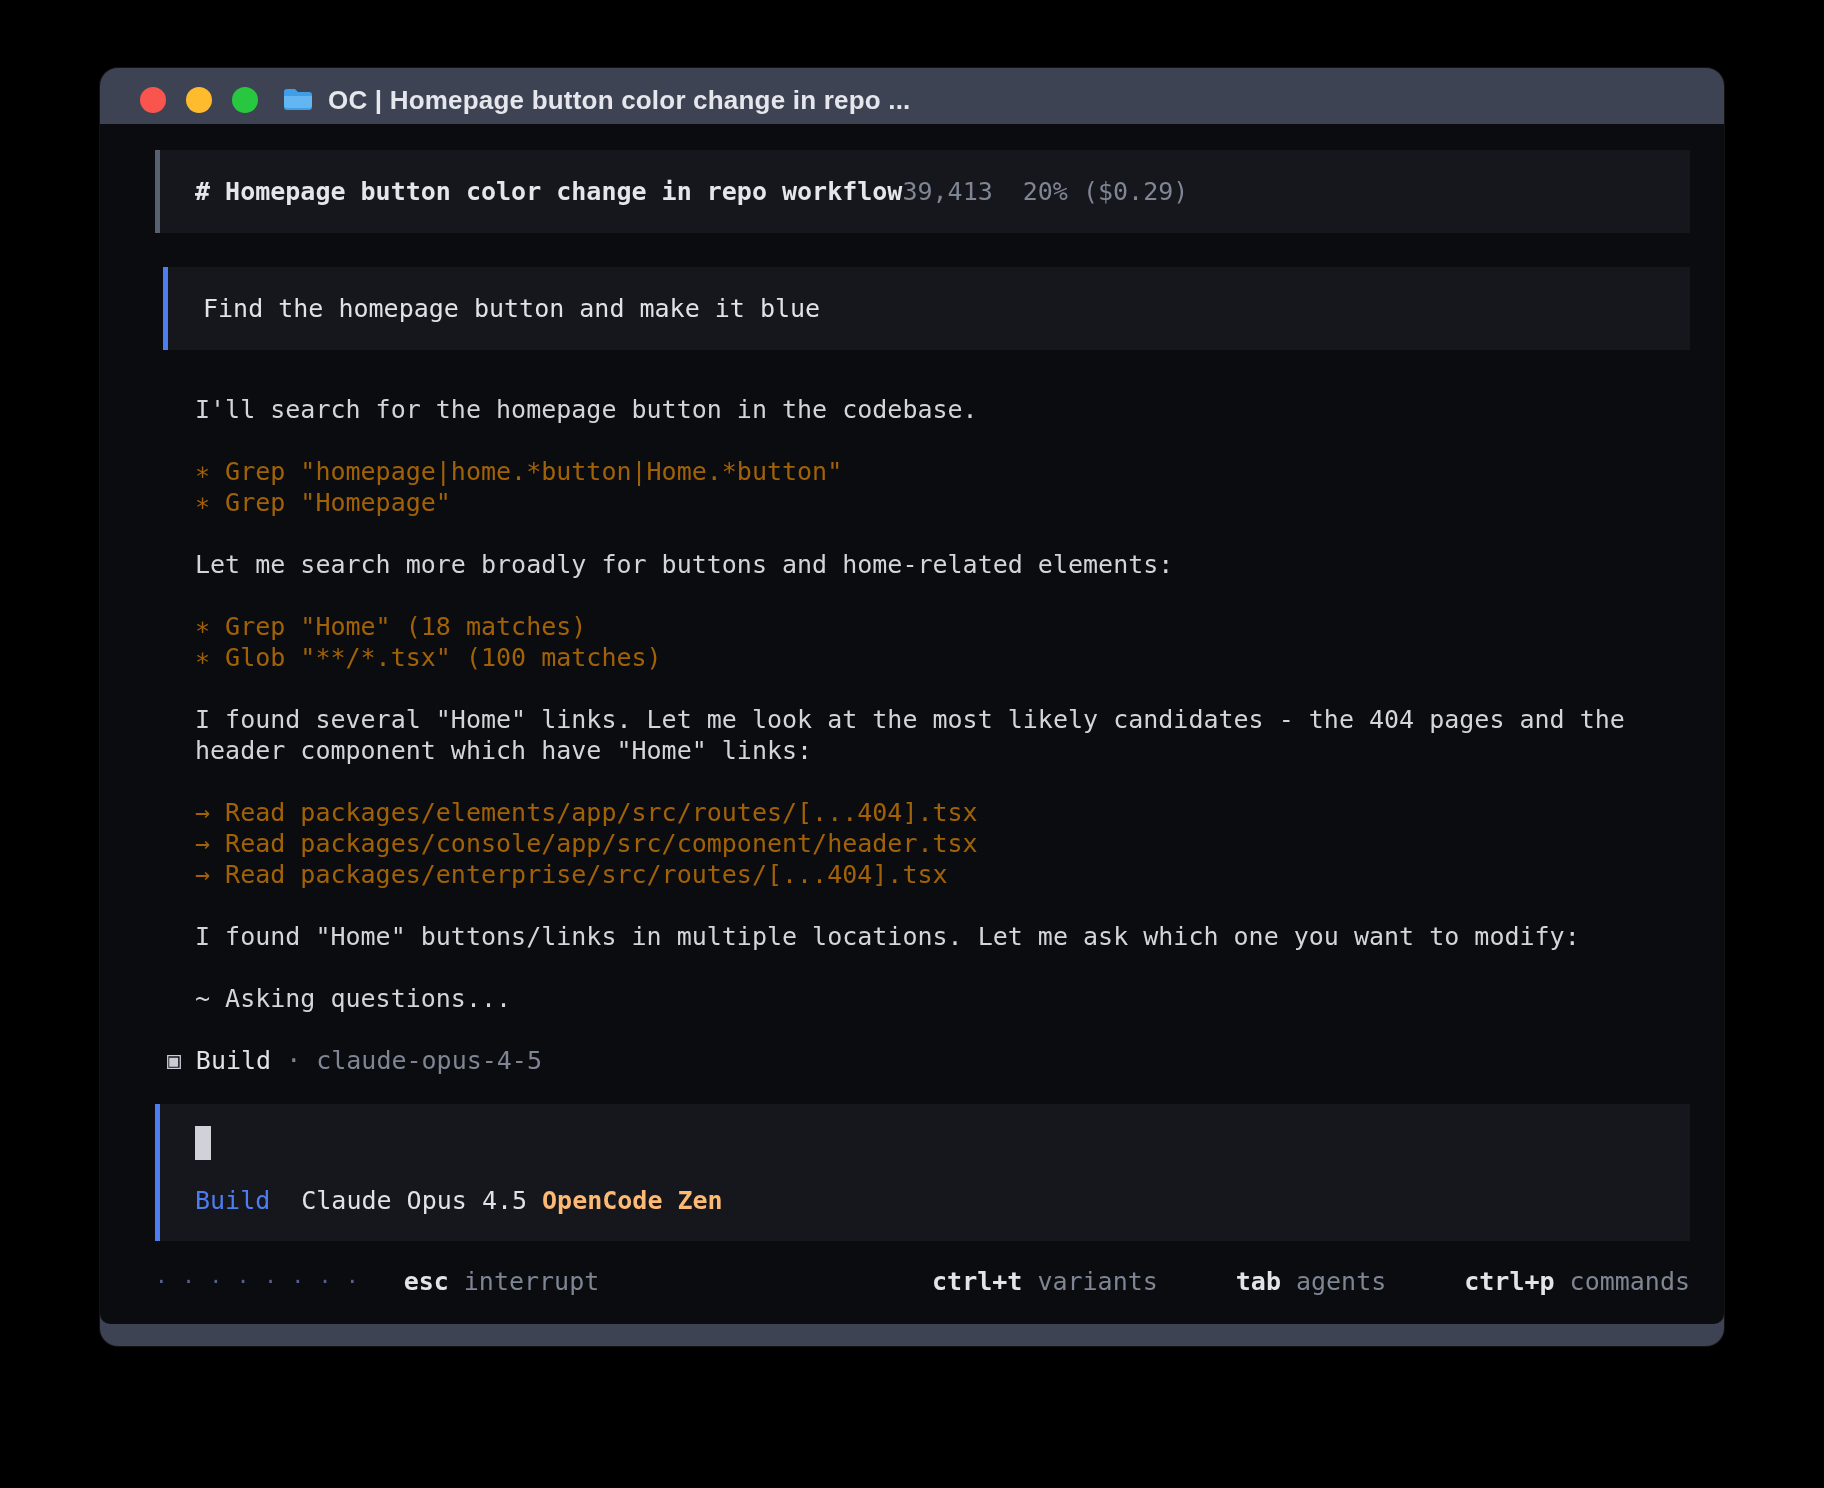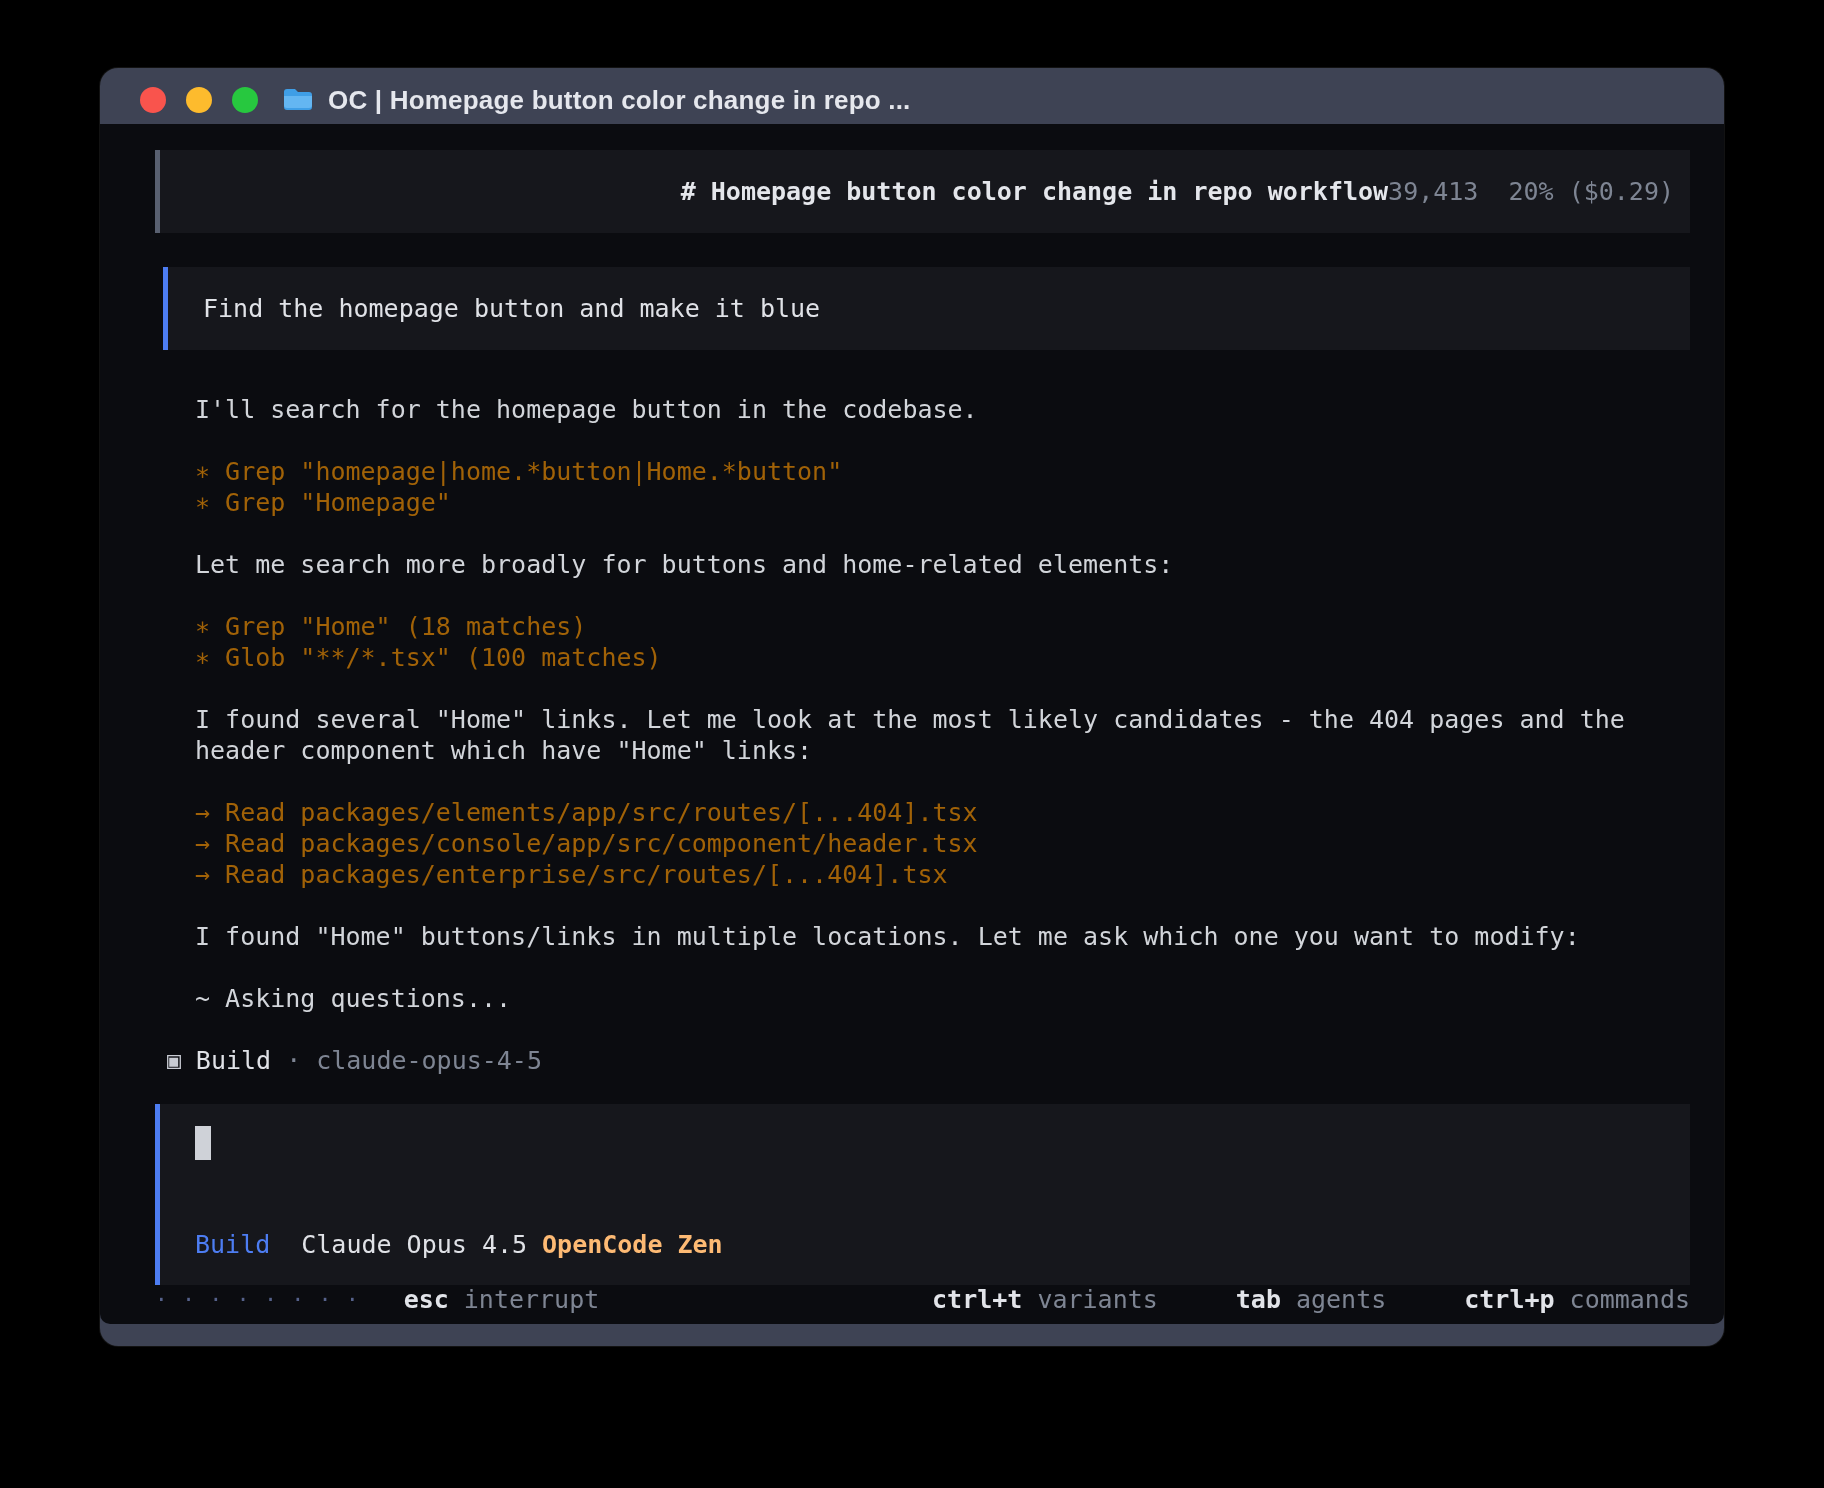--- a/index.html
+++ b/index.html
@@ -19,42 +19,42 @@
   .folder { margin-left:24px; display:flex; align-items:center; }
   .wtitle { margin-left:14px; font-family:"Liberation Sans", sans-serif; font-weight:700;
     font-size:26px; color:#e5e7ed; letter-spacing:.2px; white-space:pre; }
 
   .term { position:absolute; top:56px; left:0; right:0; height:1200px; background:#0b0c10;
     padding:26px 34px 28px 55px; display:flex; flex-direction:column;
     font-size:25px; color:#d2d5da; border-radius:0 0 10px 10px; }
 
   .block { background:#16171c; border-left:5px solid #596070; padding:27px 16px 27px 35px; }
 
-  .hdr { display:flex; justify-content:flex-end; align-items:center; }
+  .hdr { display:flex; justify-content:flex-start; align-items:center; }
   .hdr-title { font-weight:700; color:#e4e6eb; white-space:pre; }
   .hdr-stats { color:#7e8593; white-space:pre; display:flex; }
   .hdr-gap { display:inline-block; width:30px; }
 
   .usermsg { border-left-color:#4d7df2; margin-top:34px; color:#e0e2e7; white-space:pre;margin-left:8px; }
 
   .chat { margin-top:44px; padding-left:40px; line-height:31px; }
   .para { margin-bottom:31px; }
   .msg { color:#d2d5da; }
   .tool { color:#a16207; white-space:pre; }
 
   .agent-line { margin-left:-28px; display:flex; align-items:center; gap:15px; color:#d2d5da; }
   .agent-icon { color:#c9ccd4; font-size:23px; }
   .agent-name { color:#e0e2e7; }
   .agent-sep, .agent-model { color:#7e8593; }
 
   .inputbox { border-left-color:#4d7df2; padding:22px 16px 26px 35px; margin-top:28px; }
   .cursor { display:inline-block; width:16px; height:34px; background:#cfd2d8; vertical-align:middle; }
   .input-meta { margin-top:26px; display:flex; align-items:baseline; }
   .meta-agent { color:#4d7df2; margin-right:31px; }
-  .meta-model { color:#e0e2e7; margin-right:15px;margin-top:44px; }
+  .meta-model { color:#e0e2e7; margin-right:15px; }
   .meta-provider { color:#fdba74;font-weight:bold; }
 
   .statusbar { margin-top:auto; display:flex; justify-content:space-between; align-items:center; }
   .sb-left { display:flex; align-items:center; }
   .spinner { color:#56628b; font-size:21px; letter-spacing:1px; margin-right:44px; white-space:pre; }
   .sb-key { font-weight:700; color:#e2e4e9; white-space:pre; }
   .sb-label { color:#7e8593; margin-left:15px; white-space:pre; }
   .sb-right { display:flex; align-items:center; gap:42px; }
   .sb-pair { display:flex; align-items:center;margin-left:36px; }
 </style>

